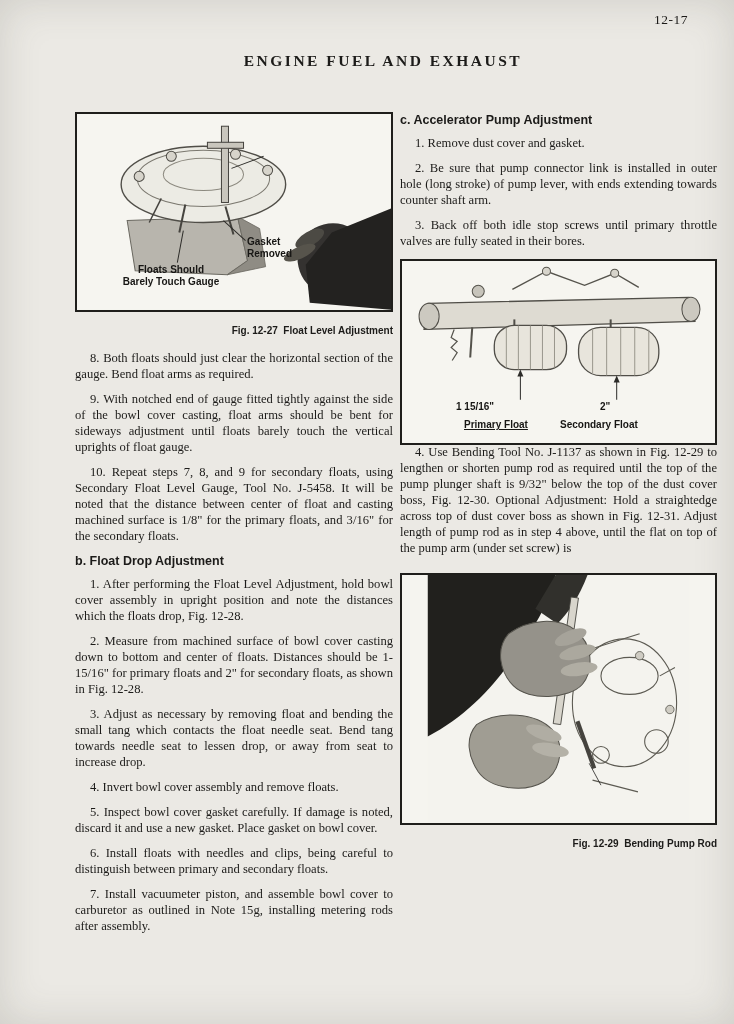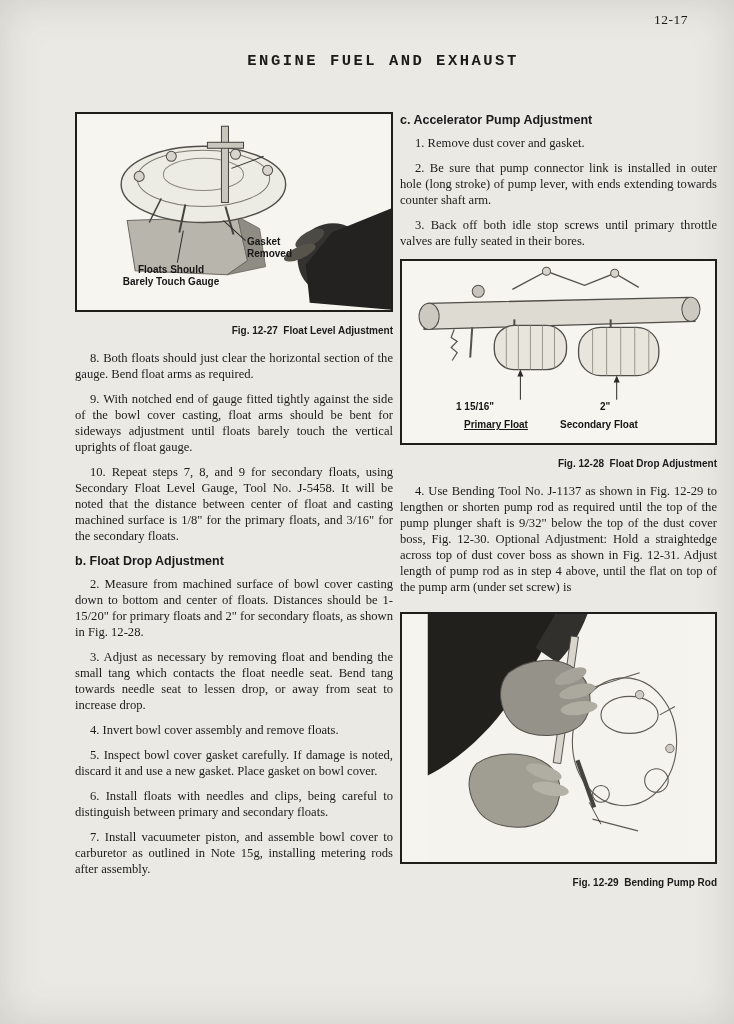--- a/index.html
+++ b/index.html
@@ -22,21 +22,21 @@
     font-size: 13.5px;
     letter-spacing: 0.5px;
     text-align: right;
   }
   .page-title {
     position: absolute;
     top: 52px;
     left: 0;
     width: 100%;
     text-align: center;
-    font-family: Liberation Mono, monospace;
+    font-family: Liberation Serif, serif;
     font-weight: bold;
     font-size: 15.5px;
     letter-spacing: 2.5px;
     padding-left: 32px;
   }
   .col {
     position: absolute;
     top: 112px;
   }
   .col-left  { left: 75px;  width: 318px; }
@@ -134,21 +134,22 @@
 Barely Touch Gauge</div>
     </figure>
     <div class="caption">Fig. 12-27  Float Level Adjustment</div>
 
     <p class="body">8. Both floats should just clear the horizontal section of the gauge. Bend float arms as required.</p>
     <p class="body">9. With notched end of gauge fitted tightly against the side of the bowl cover casting, float arms should be bent for sideways adjustment until floats barely touch the vertical uprights of float gauge.</p>
     <p class="body">10. Repeat steps 7, 8, and 9 for secondary floats, using Secondary Float Level Gauge, Tool No. J-5458. It will be noted that the distance between center of float and casting machined surface is 1/8" for the primary floats, and 3/16" for the secondary floats.</p>
 
     <h2 class="subhead">b. Float Drop Adjustment</h2>
 
-    <p class="body">2. Measure from machined surface of bowl cover casting down to bottom and center of floats. Distances should be 1-15/20" for primary floats and 2" for secondary floats, as shown in Fig. 12-28.</p>
+    <p class="body">1. After performing the Float Level Adjustment, hold bowl cover assembly in upright position and note the distances which the floats drop, Fig. 12-28.</p>
+    <p class="body">2. Measure from machined surface of bowl cover casting down to bottom and center of floats. Distances should be 1-15/16" for primary floats and 2" for secondary floats, as shown in Fig. 12-28.</p>
     <p class="body">3. Adjust as necessary by removing float and bending the small tang which contacts the float needle seat. Bend tang towards needle seat to lessen drop, or away from seat to increase drop.</p>
     <p class="body">4. Invert bowl cover assembly and remove floats.</p>
     <p class="body">5. Inspect bowl cover gasket carefully. If damage is noted, discard it and use a new gasket. Place gasket on bowl cover.</p>
     <p class="body">6. Install floats with needles and clips, being careful to distinguish between primary and secondary floats.</p>
     <p class="body">7. Install vacuumeter piston, and assemble bowl cover to carburetor as outlined in Note 15g, installing metering rods after assembly.</p>
   </div>
 
   <div class="col col-right">
 
     <h2 class="subhead">c. Accelerator Pump Adjustment</h2>
@@ -185,21 +186,20 @@
         <line x1="118" y1="110" x2="118" y2="138" stroke="#2c2b28" stroke-width="1"></line>
         <polygon points="118,108 115,115 121,115" fill="#2c2b28"></polygon>
         <line x1="214" y1="116" x2="214" y2="138" stroke="#2c2b28" stroke-width="1"></line>
         <polygon points="214,114 211,121 217,121" fill="#2c2b28"></polygon>
       </svg>
       <div class="figlabel" style="left:54px; top:140px; width:70px;">1 15/16"</div>
       <div class="figlabel" style="left:198px; top:140px; width:40px;">2"</div>
       <div class="figlabel" style="left:62px; top:158px; width:90px;text-decoration:underline;">Primary Float</div>
       <div class="figlabel" style="left:158px; top:158px; width:110px;">Secondary Float</div>
     </figure>
-    <div class="caption">Fig. 12-28  Float Drop Adjustment</div>
 
     <p class="body">4. Use Bending Tool No. J-1137 as shown in Fig. 12-29 to lengthen or shorten pump rod as required until the top of the pump plunger shaft is 9/32" below the top of the dust cover boss, Fig. 12-30. Optional Adjustment: Hold a straightedge across top of dust cover boss as shown in Fig. 12-31. Adjust length of pump rod as in step 4 above, until the flat on top of the pump arm (under set screw) is</p>
 
     <figure class="figbox fig29">
       <svg viewBox="0 0 311 295" aria-hidden="true">
         <rect width="311" height="295" fill="#f4f3ee"></rect>
 
         <path d="M0,0 L152,0 C142,42 120,72 96,106 C76,136 40,172 0,192 Z" fill="#21201d"></path>
         <path d="M152,0 L190,0 C180,26 168,44 154,58 L128,40 Z" fill="#31302c"></path>
 

